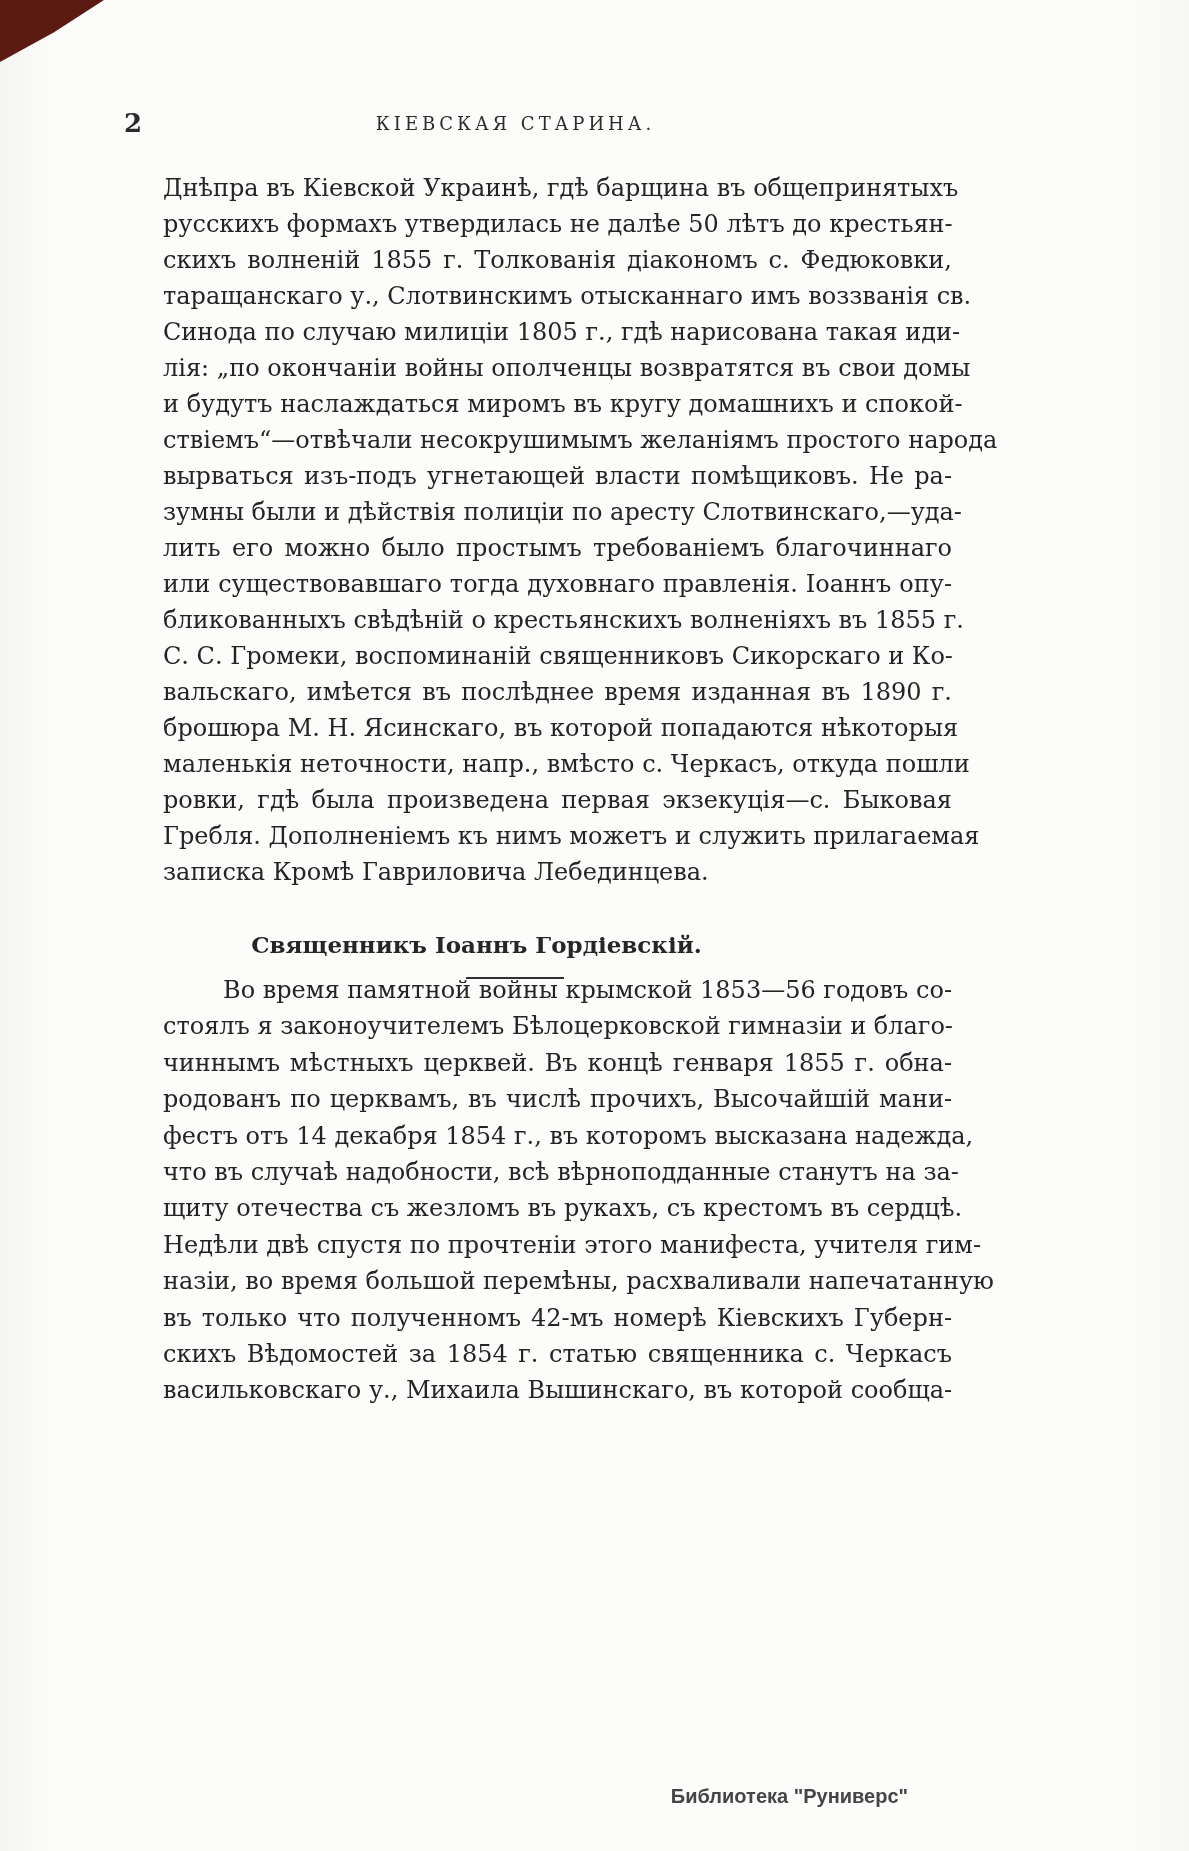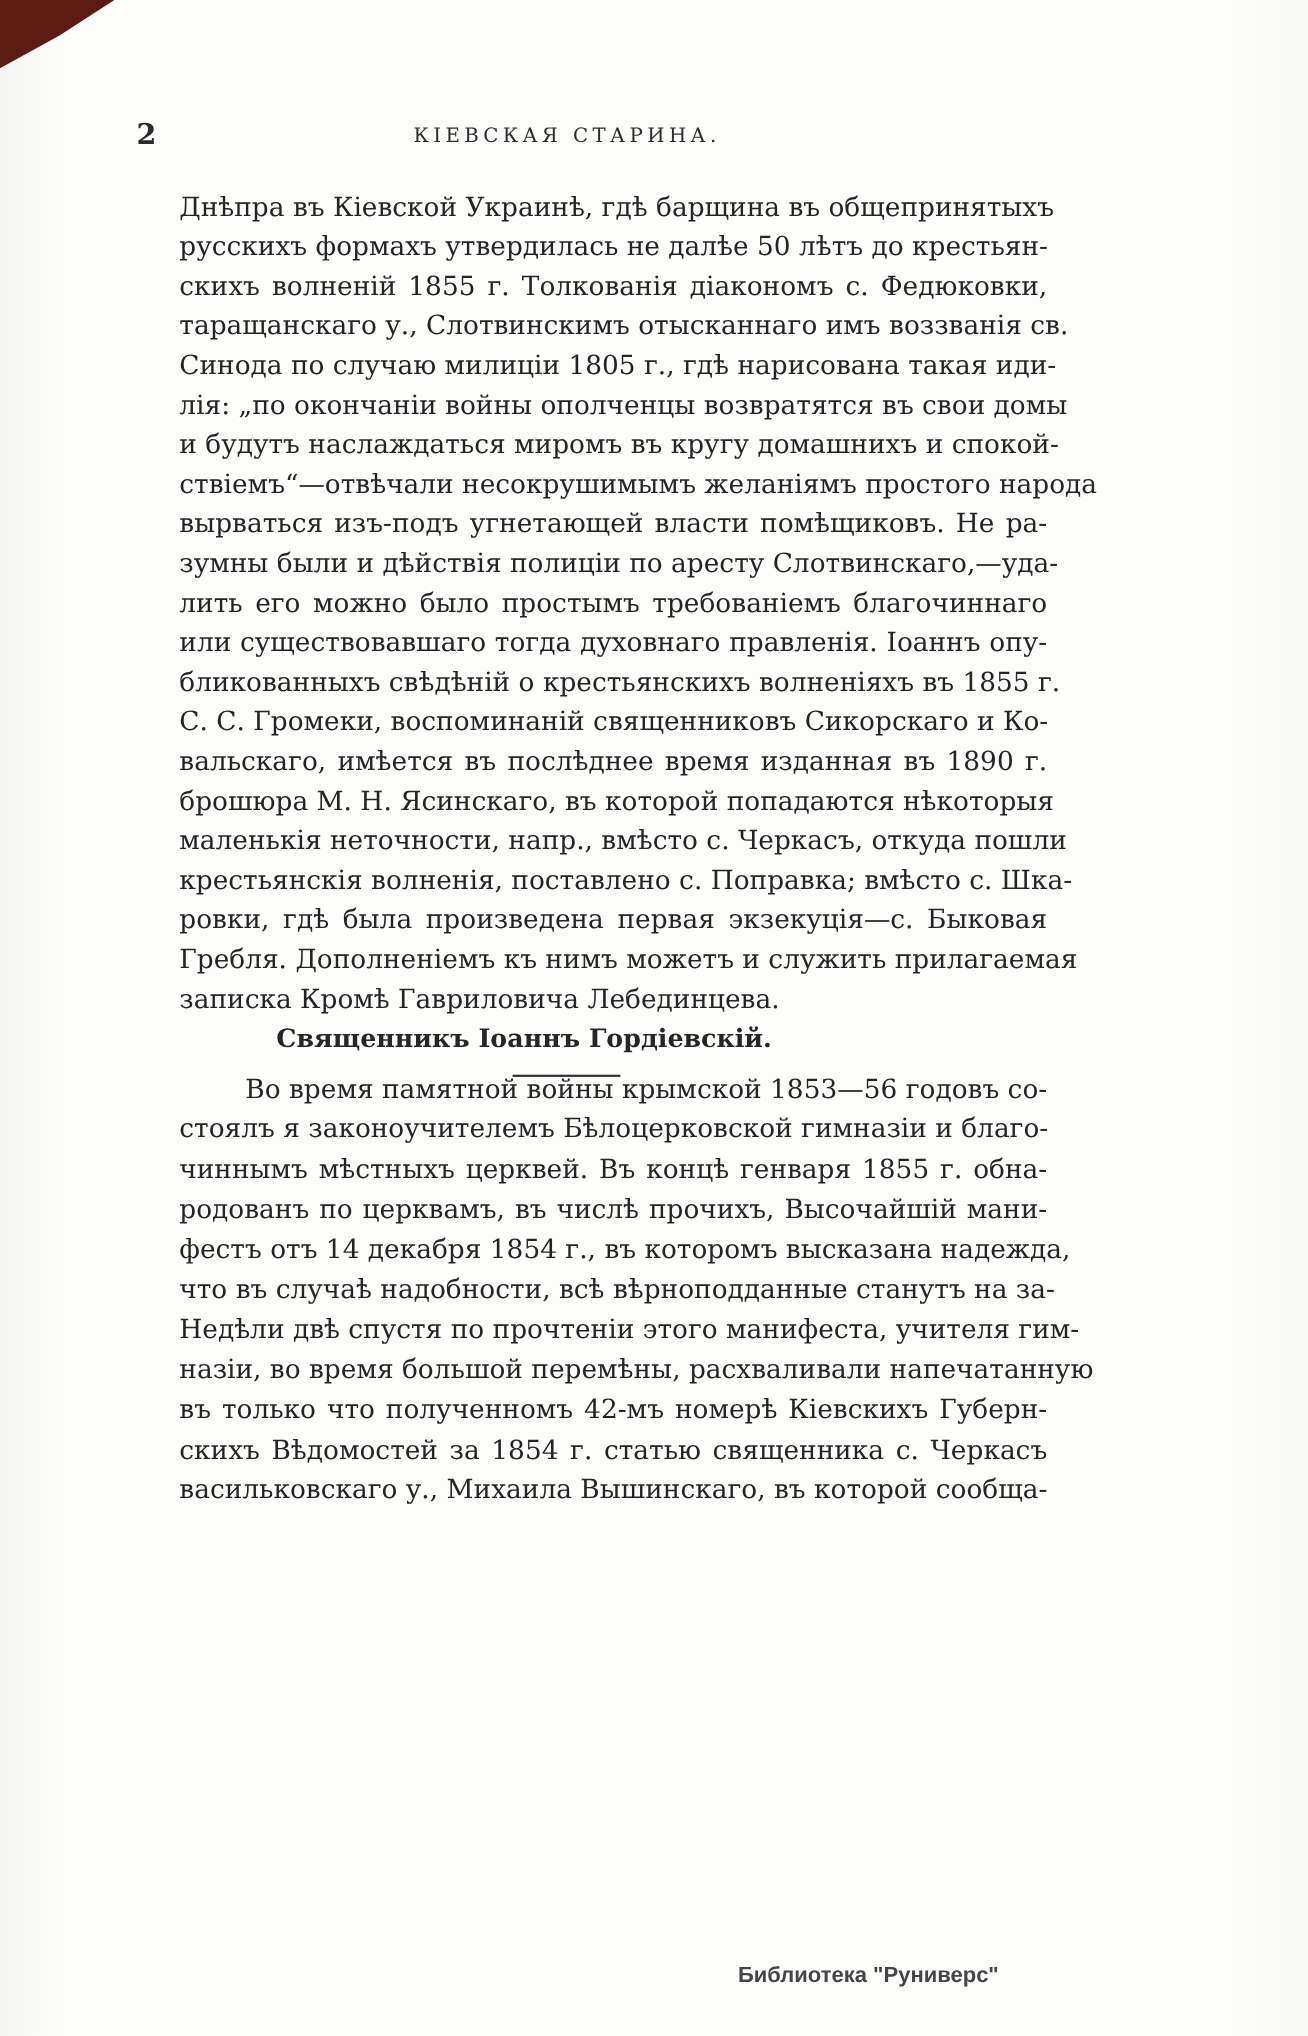--- a/index.html
+++ b/index.html
@@ -119,37 +119,37 @@
     <div class="line">ствіемъ“—отвѣчали несокрушимымъ желаніямъ простого народа</div>
     <div class="line">вырваться изъ-подъ угнетающей власти помѣщиковъ. Не ра-</div>
     <div class="line">зумны были и дѣйствія полиціи по аресту Слотвинскаго,—уда-</div>
     <div class="line">лить его можно было простымъ требованіемъ благочиннаго</div>
     <div class="line">или существовавшаго тогда духовнаго правленія. Іоаннъ опу-</div>
     <div class="line">бликованныхъ свѣдѣній о крестьянскихъ волненіяхъ въ 1855 г.</div>
     <div class="line">С. С. Громеки, воспоминаній священниковъ Сикорскаго и Ко-</div>
     <div class="line">вальскаго, имѣется въ послѣднее время изданная въ 1890 г.</div>
     <div class="line">брошюра М. Н. Ясинскаго, въ которой попадаются нѣкоторыя</div>
     <div class="line">маленькія неточности, напр., вмѣсто с. Черкасъ, откуда пошли</div>
-    <div class="line">крестьянскія волненія, поставлено с. Поправка; вмѣсто с. Шка-</div>
     <div class="line">ровки, гдѣ была произведена первая экзекуція—с. Быковая</div>
     <div class="line">Гребля. Дополненіемъ къ нимъ можетъ и служить прилагаемая</div>
     <div class="line noj">записка Кромѣ Гавриловича Лебединцева.</div>
   </div>
 
   <div class="signature">Священникъ Іоаннъ Гордіевскій.</div>
 
   <hr class="divider">
 
   <div class="para para2">
     <div class="line indent">Во время памятной войны крымской 1853—56 годовъ со-</div>
     <div class="line">стоялъ я законоучителемъ Бѣлоцерковской гимназіи и благо-</div>
     <div class="line">чиннымъ мѣстныхъ церквей. Въ концѣ генваря 1855 г. обна-</div>
     <div class="line">родованъ по церквамъ, въ числѣ прочихъ, Высочайшій мани-</div>
     <div class="line">фестъ отъ 14 декабря 1854 г., въ которомъ высказана надежда,</div>
     <div class="line">что въ случаѣ надобности, всѣ вѣрноподданные станутъ на за-</div>
+    <div class="line">щиту отечества съ жезломъ въ рукахъ, съ крестомъ въ сердцѣ.</div>
     <div class="line">Недѣли двѣ спустя по прочтеніи этого манифеста, учителя гим-</div>
     <div class="line">назіи, во время большой перемѣны, расхваливали напечатанную</div>
     <div class="line">въ только что полученномъ 42-мъ номерѣ Кіевскихъ Губерн-</div>
     <div class="line">скихъ Вѣдомостей за 1854 г. статью священника с. Черкасъ</div>
     <div class="line">васильковскаго у., Михаила Вышинскаго, въ которой сообща-</div>
   </div>
 
   <div class="watermark">Библиотека "Руниверс"</div>
 
 </div>

